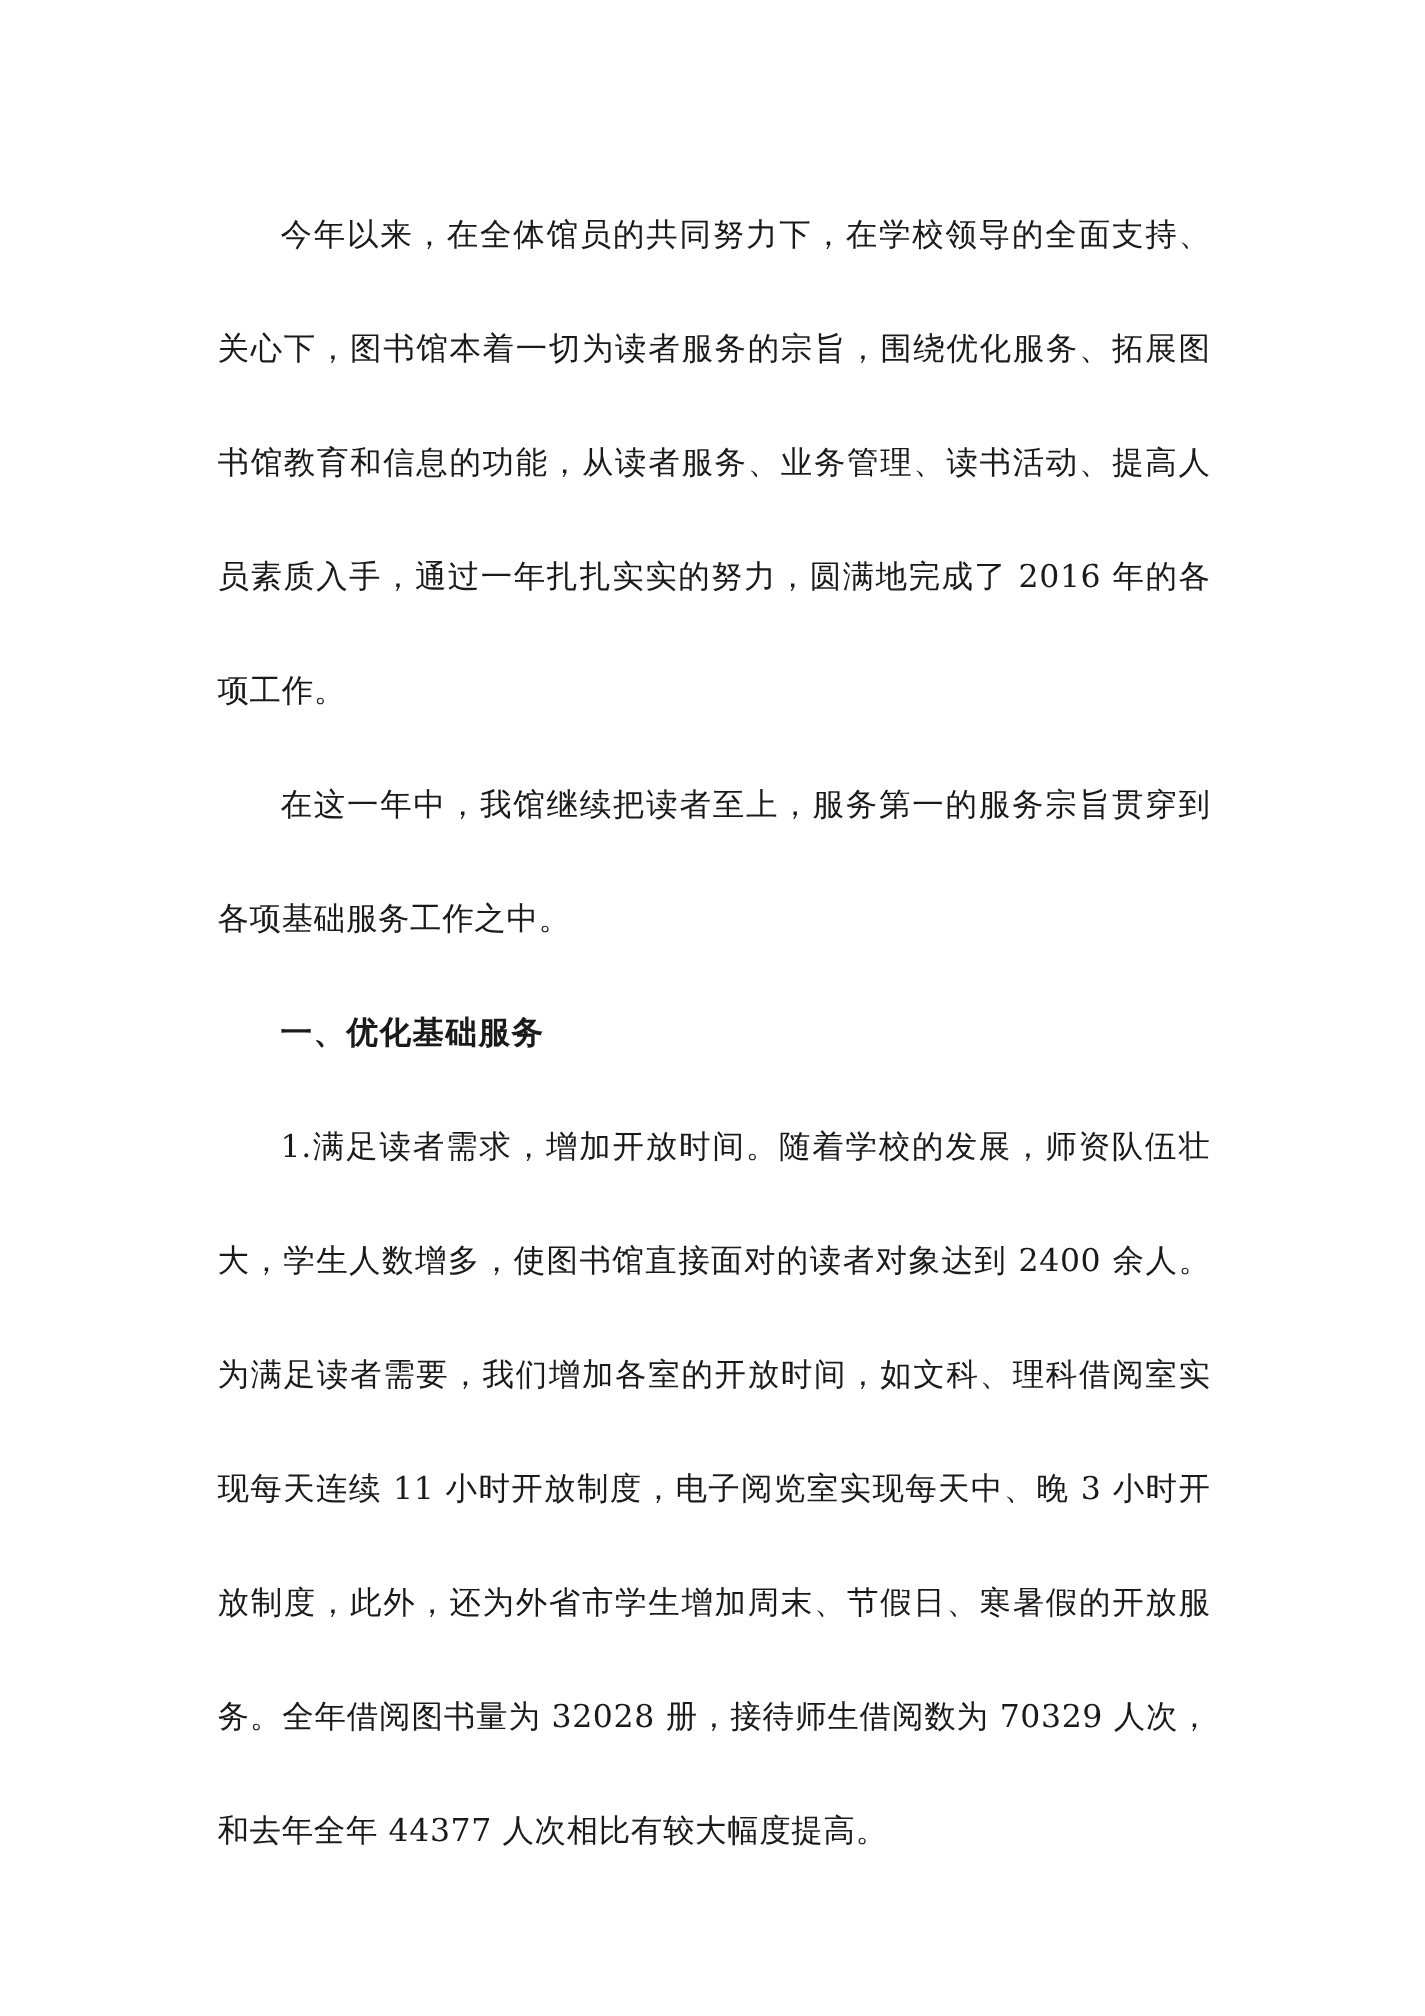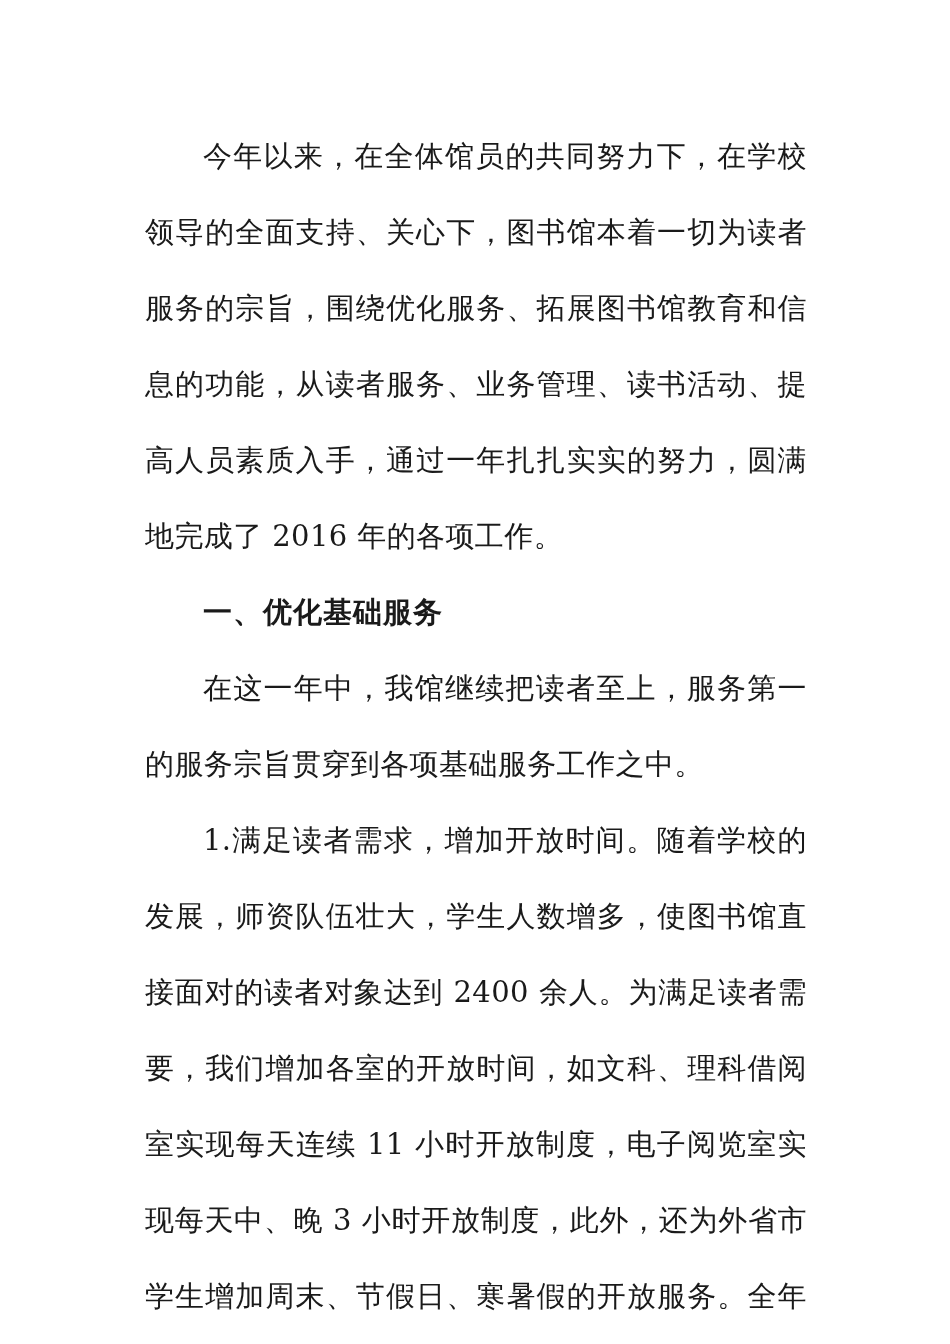--- a/index.html
+++ b/index.html
@@ -21,21 +21,21 @@
     box-sizing: border-box;
   }
   .doc-body {
     position: absolute;
     left: 145px;
     top: 118px;
     width: 662px;
   }
   .para {
     margin: 0;
-    font-size: 29px;
+    font-size: 21px;
     line-height: 76px;
     text-align: justify;
     text-justify: inter-ideograph;
     text-indent: 2em;
     letter-spacing: 0.4px;
     color: #1a1a1a;
     word-break: break-all;
   }
   .para.heading {
     font-weight: bold;
@@ -44,20 +44,20 @@
   }
 </style>
 </head>
 <body>
 
 <div class="page">
   <div class="doc-body">
 
     <p class="para">今年以来，在全体馆员的共同努力下，在学校领导的全面支持、关心下，图书馆本着一切为读者服务的宗旨，围绕优化服务、拓展图书馆教育和信息的功能，从读者服务、业务管理、读书活动、提高人员素质入手，通过一年扎扎实实的努力，圆满地完成了 2016 年的各项工作。</p>
 
+    <p class="para">在这一年中，我馆继续把读者至上，服务第一的服务宗旨贯穿到各项基础服务工作之中。</p>
+
     <p class="para heading">一、优化基础服务</p>
-
-    <p class="para">在这一年中，我馆继续把读者至上，服务第一的服务宗旨贯穿到各项基础服务工作之中。</p>
 
     <p class="para">1.满足读者需求，增加开放时间。随着学校的发展，师资队伍壮大，学生人数增多，使图书馆直接面对的读者对象达到 2400 余人。为满足读者需要，我们增加各室的开放时间，如文科、理科借阅室实现每天连续 11 小时开放制度，电子阅览室实现每天中、晚 3 小时开放制度，此外，还为外省市学生增加周末、节假日、寒暑假的开放服务。全年借阅图书量为 32028 册，接待师生借阅数为 70329 人次，和去年全年 44377 人次相比有较大幅度提高。</p>
 
   </div>
 </div>
 
 </body></html>

